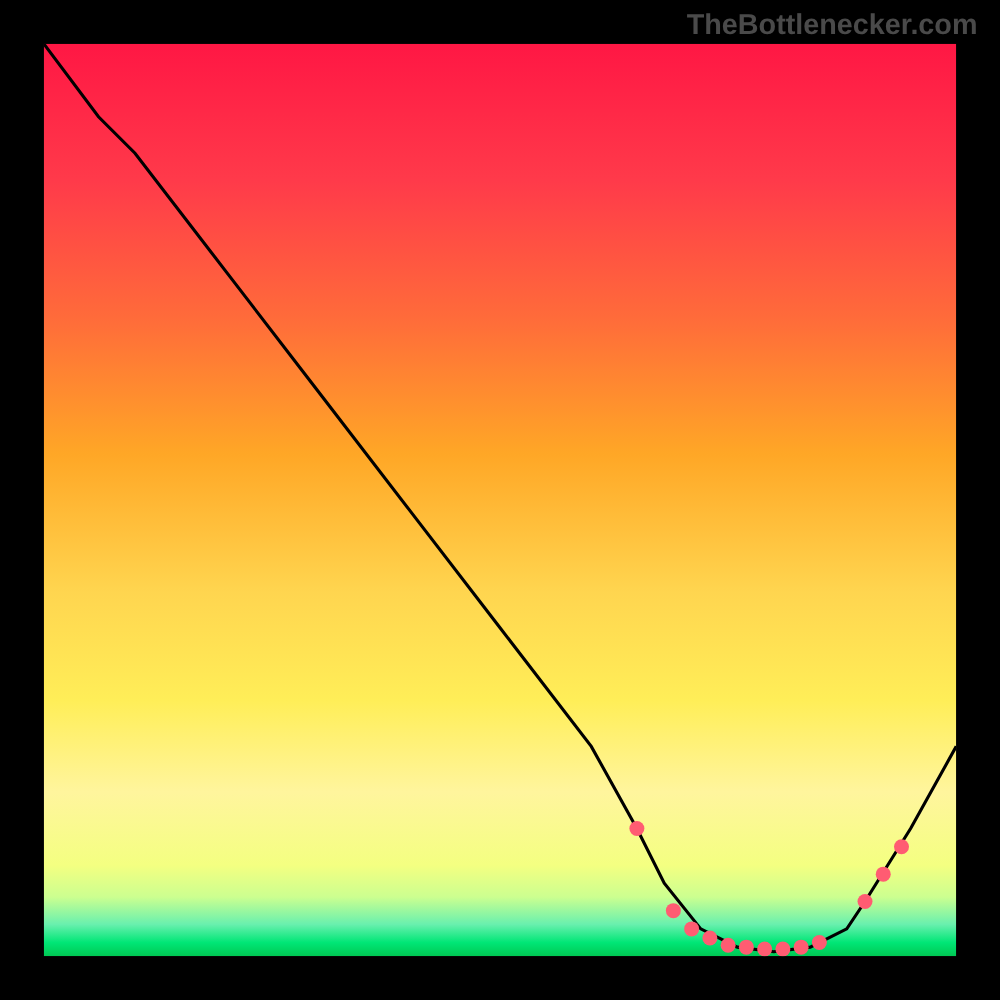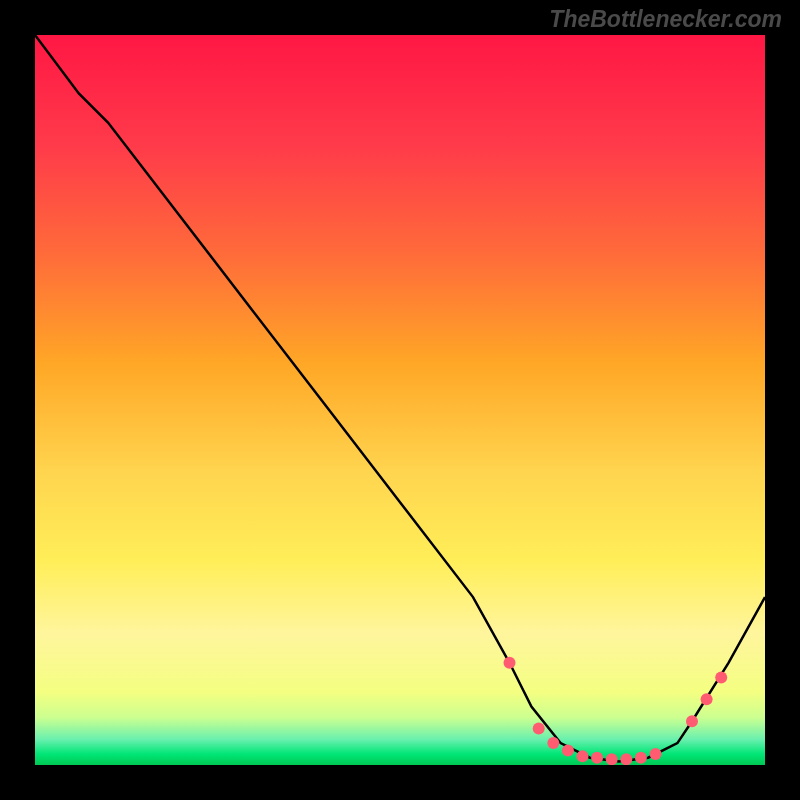--- a/index.html
+++ b/index.html
@@ -9,21 +9,20 @@
     width: 800px;
     height: 800px;
     overflow: hidden;
     position: relative;
     font-family: Arial, sans-serif;
   }
   .container {
     position: relative;
     width: 800px;
     height: 800px;
-    font-style: italic;
   }
   .attribution {
     position: absolute;
     top: 6px;
     right: 18px;
     color: #4a4a4a;
     font-size: 23px;
     font-weight: bold;
     z-index: 10;
   }

